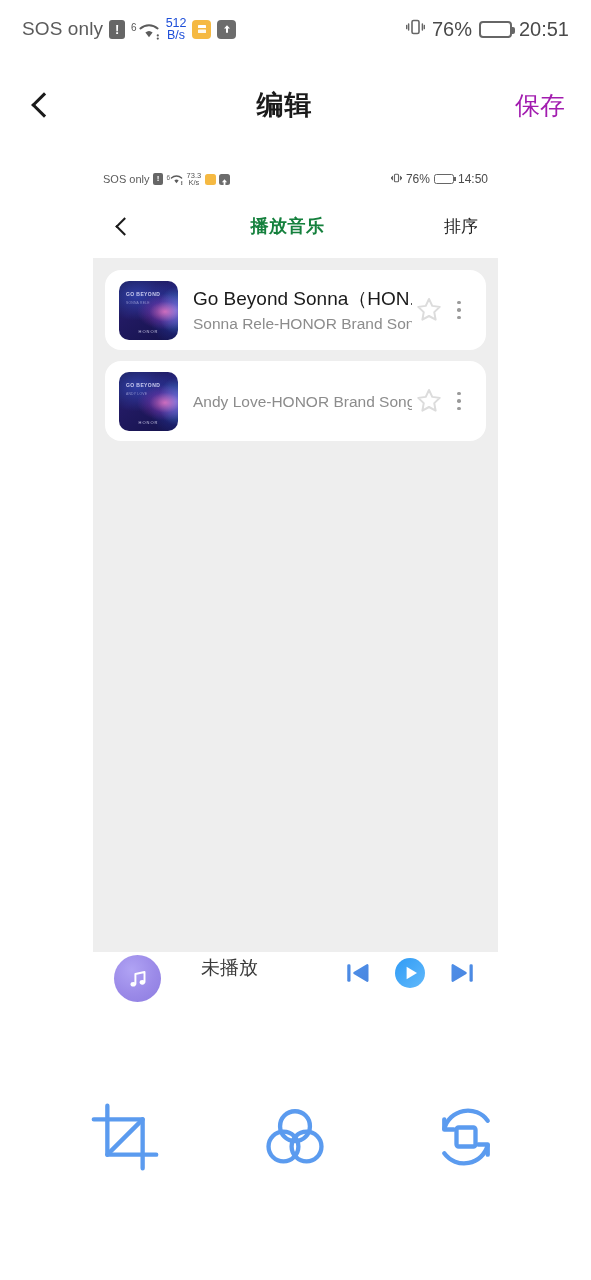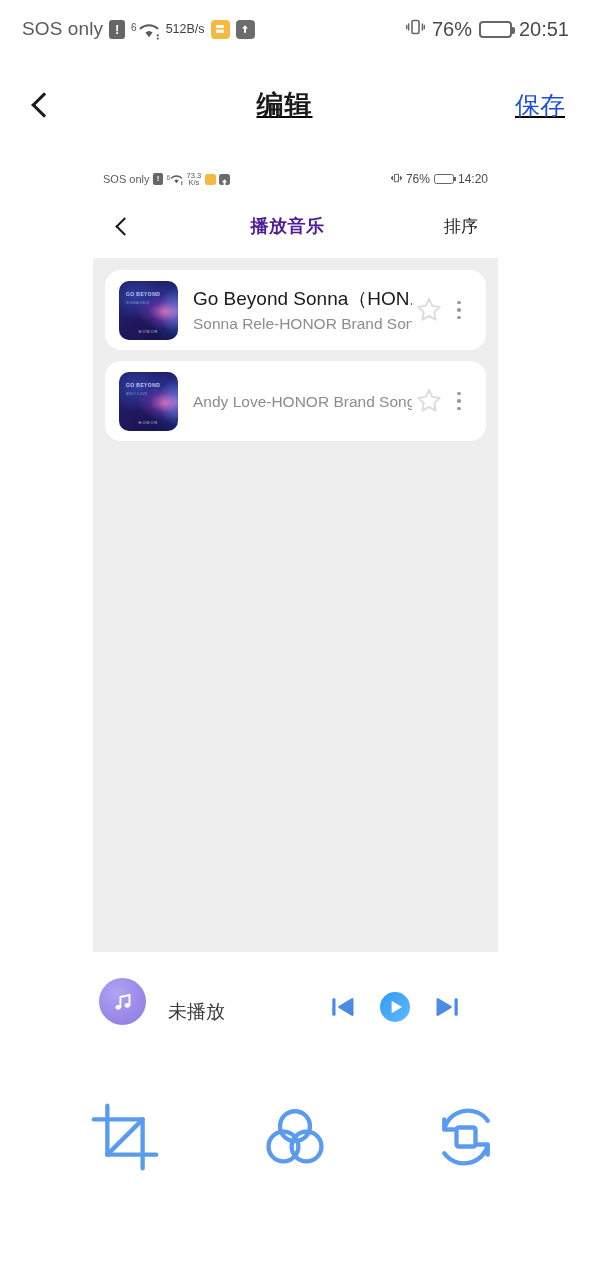--- a/index.html
+++ b/index.html
@@ -59,25 +59,25 @@
   }
   .wifi-sup {
     font-size: 10px;
     color: #555;
     position: relative;
     top: -7px;
     margin-right: 1px;
   }
   .net-speed {
     display: flex;
-    flex-direction: row;
+    flex-direction: column;
     align-items: center;
     line-height: 1.0;
     font-size: 12.5px;
-    color: #404040;
+    color: #1d4ed8;
   }
   .sq-icon {
     width: 19px; height: 19px;
     border-radius: 4px;
     display: flex;
     align-items: center;
     justify-content: center;
   }
   .sq-orange { background: #f5b942; }
   .sq-gray { background: #6c6c6c; }
@@ -114,21 +114,20 @@
   .outer-nav {
     position: absolute;
     top: 70px; left: 0;
     width: 591px;
     height: 70px;
     display: flex;
     align-items: center;
     justify-content: space-between;
     padding: 0 26px;
     box-sizing: border-box;
-    text-decoration: underline;
   }
   .chev-back {
     width: 28px; height: 28px;
     position: relative;
     cursor: pointer;
   }
   .chev-back::before {
     content: "";
     position: absolute;
     left: 9px; top: 5px;
@@ -138,21 +137,21 @@
     transform: rotate(45deg);
   }
   .outer-title {
     font-size: 27px;
     font-weight: bold;
     color: #1a1a1a;
     letter-spacing: 1px;
   }
   .outer-save {
     font-size: 25px;
-    color: #1d4ed8;
+    color: #a21caf;
   }
 
   
   .inner-wrap {
     position: absolute;
     top: 155px; left: 0;
     width: 591px;
     height: 880px;
   }
   .inner-status {
@@ -234,21 +233,21 @@
     position: absolute;
     left: 5px; top: 3px;
     width: 11px; height: 11px;
     border-left: 2px solid #1a1a1a;
     border-bottom: 2px solid #1a1a1a;
     transform: rotate(45deg);
   }
   .inner-title {
     font-size: 18px;
     font-weight: bold;
-    color: #4c1d95;
+    color: #15803d;
     letter-spacing: 0.5px;
   }
   .inner-action {
     font-size: 17px;
     color: #222;
   }
 
   
   .list-panel {
     position: absolute;
@@ -340,27 +339,28 @@
   .dots-btn i {
     display: block;
     width: 3.5px; height: 3.5px;
     border-radius: 50%;
     background: #9a9a9a;
   }
 
   
   .mini-player {
     position: absolute;
-    top: 800px; left: 78px;
+    top: 800px; left: 93px;
     width: 405px;
     height: 70px;
     display: flex;
-    align-items: flex-end;
+    align-items: flex-start;
     padding: 0 21px;
     box-sizing: border-box;
+    gap: 18px;
   }
   .mp-thumb {
     width: 47px; height: 47px;
     border-radius: 50%;
     background: radial-gradient(circle at 38% 32%, #b0a3f4 0%, #9b8ae8 55%, #8c7ce0 100%);
     display: flex; align-items: center; justify-content: center;
     flex: 0 0 47px;
   }
   .mp-thumb svg { display: block; }
   .mp-label {
@@ -472,21 +472,21 @@
     </div>
     <div class="ist-right">
       <span>
         <svg width="11" height="12" viewBox="0 0 19 20">
             <rect x="6" y="3.5" width="7" height="13" rx="1.6" stroke="#666" stroke-width="2" fill="none"></rect>
             <path d="M2.6 7 v6 M0.8 8.6 v2.8 M16.4 7 v6 M18.2 8.6 v2.8" stroke="#666" stroke-width="1.8" stroke-linecap="round"></path>
           </svg>
       </span>
       <span>76%</span>
       <span class="ibatt"><span class="ibatt-fill" style="width:76%"></span></span>
-      <span>14:20</span>
+      <span>14:50</span>
     </div>
   </div>
 
   <div class="inner-nav">
     <div class="ichev-back"></div>
     <div class="inner-title">播放音乐</div>
     <div class="inner-action">排序</div>
   </div>
 
   <div class="list-panel">

